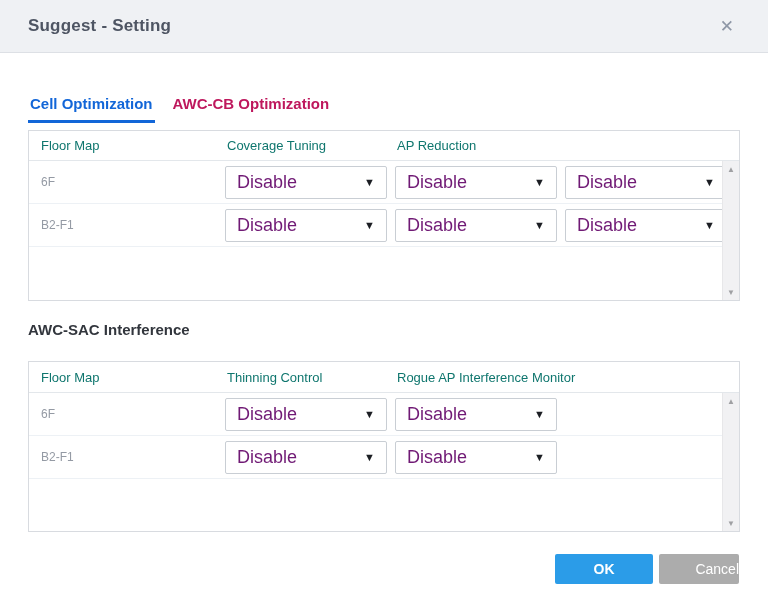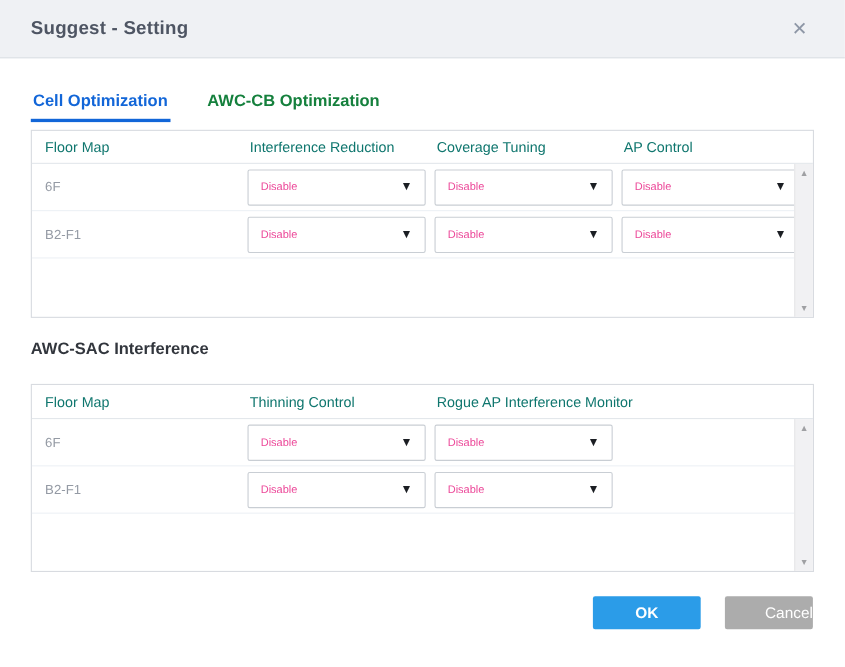--- a/index.html
+++ b/index.html
@@ -18,23 +18,23 @@
   }
   .dlg-title { font-size: 17px; font-weight: bold; color: #4e5563; letter-spacing: .2px; }
   .dlg-close {
     color: #8e97a6; font-size: 17px; line-height: 1; cursor: pointer;
     padding: 4px 6px; user-select: none;
   }
 
   .dlg-body { padding: 0 28px; }
 
   
-  .tabs { margin-top: 30px; display: flex; gap: 32px; }
+  .tabs { margin-top: 42px; display: flex; gap: 16px; }
   .tab {
-    font-size: 15px; font-weight: bold; color: #15803d;
+    font-size: 15px; font-weight: bold; color: #be185d;
     padding: 0 2px 8px 2px; cursor: pointer; border-bottom: 3px solid transparent;
   }
   .tab.active { color: #1266d8; border-bottom-color: #1266d8; }
 
   
   .tbl { border: 1px solid #d8dbe0; margin-top: 7px; background: #fff; }
   .tbl-head {
     display: grid; grid-template-columns: 186px 170px 170px 1fr;
     height: 30px; align-items: center; padding-left: 12px;
     border-bottom: 1px solid #e3e7eb;
@@ -52,40 +52,40 @@
   .tfill { height: 53px; }
   .tbl2 .tfill { height: 52px; }
 
   
   .dropdown {
     width: 162px; height: 33px; margin-left: -2px;
     border: 1px solid #c9ced4; border-radius: 2px; background: #fff;
     display: flex; align-items: center; justify-content: space-between;
     padding: 0 11px; cursor: pointer;
   }
-  .dd-text { font-size: 10px; color: #ec4899; }
+  .dd-text { font-size: 18px; color: #701a75; }
   .dd-arrow { font-size: 11px; color: #1b1e23; line-height: 1; }
 
   
   .scrollbar {
     position: absolute; top: 0; right: 0; bottom: 0; width: 17px;
     background: #f1f1f3; border-left: 1px solid #e7e7e9;
     display: flex; flex-direction: column; justify-content: space-between;
   }
   .sb-arrow {
     height: 16px; display: flex; align-items: center; justify-content: center;
     font-size: 8px; color: #9fa0a3; cursor: pointer; user-select: none;
   }
 
   
   .section-heading { margin-top: 20px; font-size: 15px; font-weight: bold; color: #32363d; }
   .tbl2 { margin-top: 23px; }
 
   
-  .footer { margin-top: 22px; display: flex; justify-content: flex-end; gap: 22px; padding-right: 1px; }
+  .footer { margin-top: 22px; display: flex; justify-content: flex-end; gap: 6px; padding-right: 1px; }
   .btn {
     height: 30px; border: none; border-radius: 2px; color: #ffffff;
     font-family: inherit; font-size: 14px; cursor: pointer;
   }
   .btn-ok { width: 98px; background: #2b9ce8; font-weight: bold; }
   .btn-cancel { width: 80px; background: #acacac; text-align: right; }
 </style>
 </head>
 <body>
 
@@ -99,23 +99,22 @@
   <div class="dlg-body">
 
     <div class="tabs">
       <div class="tab active">Cell Optimization</div>
       <div class="tab">AWC-CB Optimization</div>
     </div>
 
     <div class="tbl tbl1">
       <div class="tbl-head">
         <span class="th">Floor Map</span>
-        <span class="th">Interference Reduction</span>
         <span class="th">Coverage Tuning</span>
-        <span class="th">AP Control</span>
+        <span class="th">AP Reduction</span>
       </div>
       <div class="tbl-body">
         <div class="trow">
           <span class="floor-label">6F</span>
           <span>
             <div class="dropdown">
               <span class="dd-text">Disable</span>
               <span class="dd-arrow">▼</span>
             </div>
           </span>

